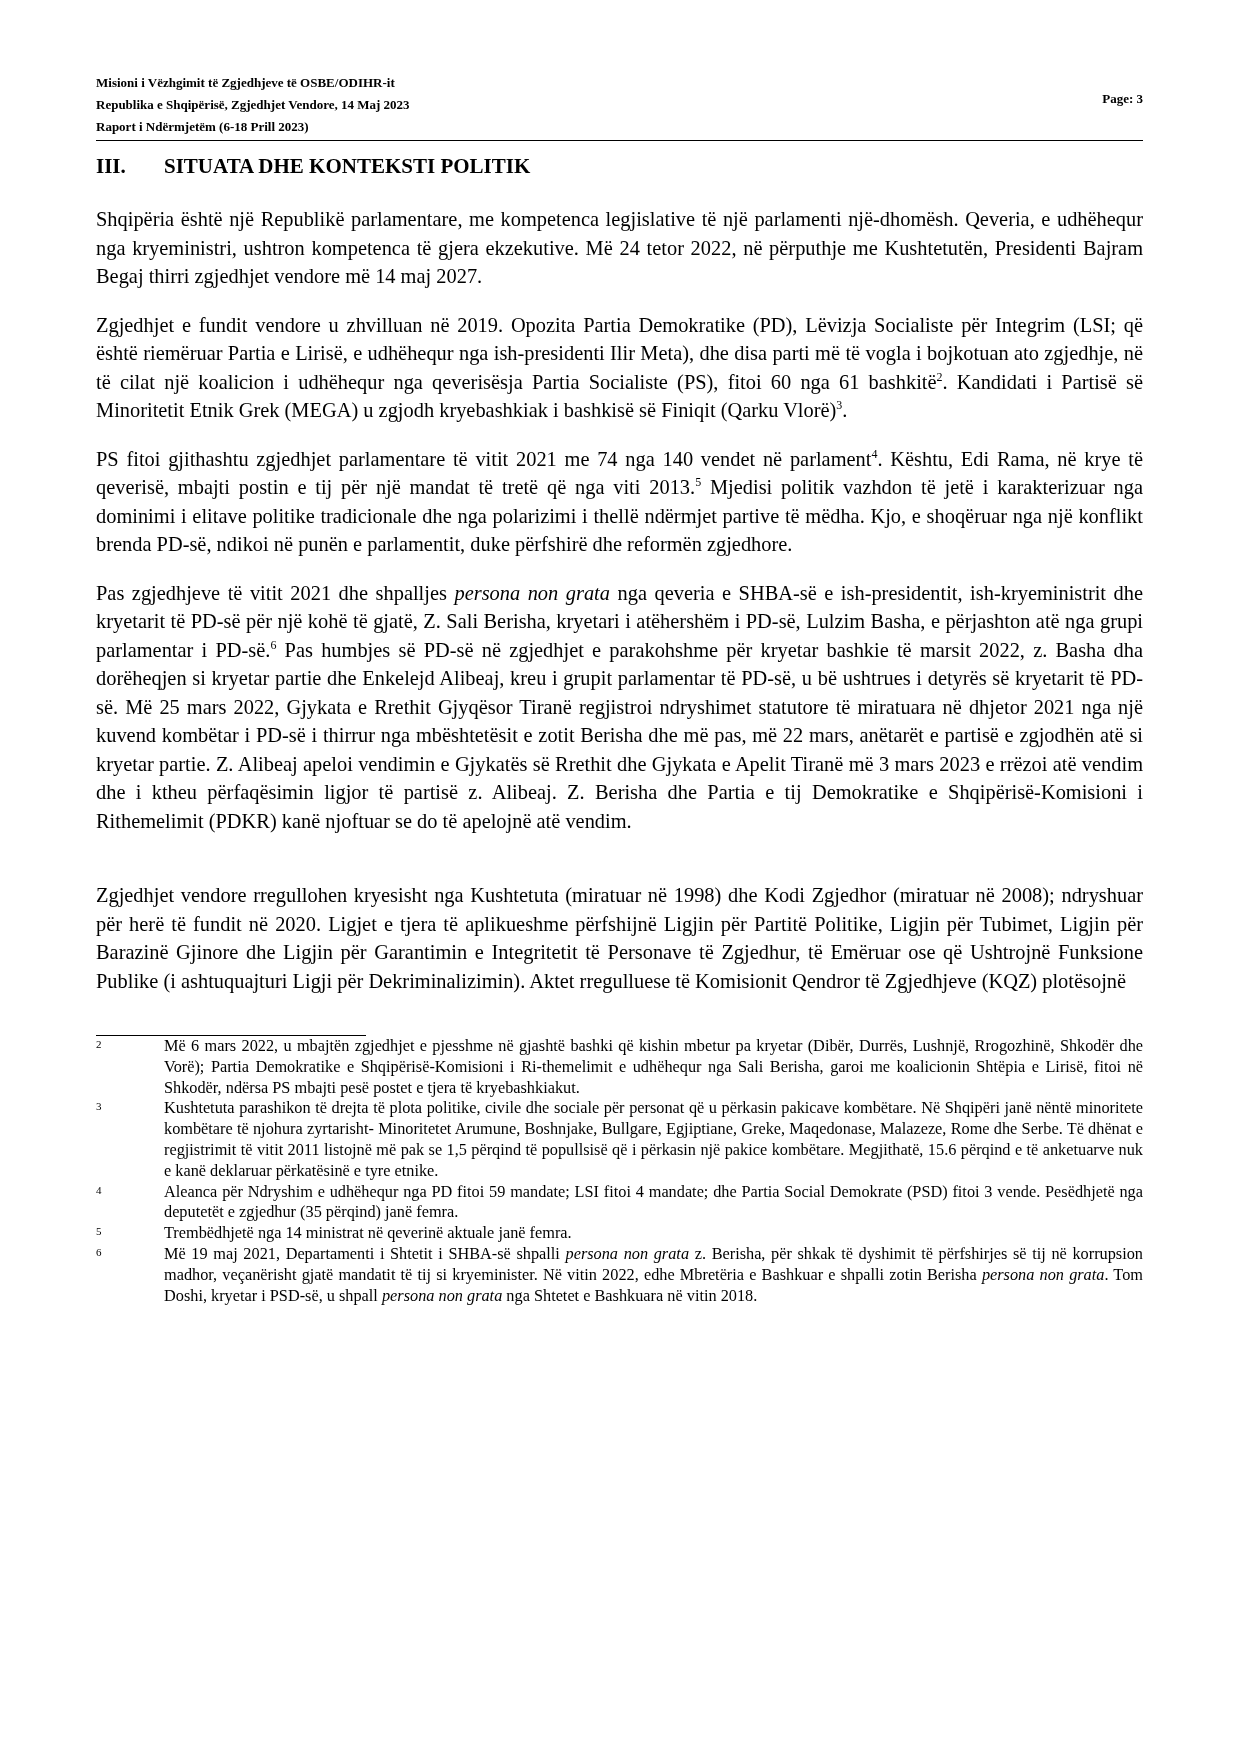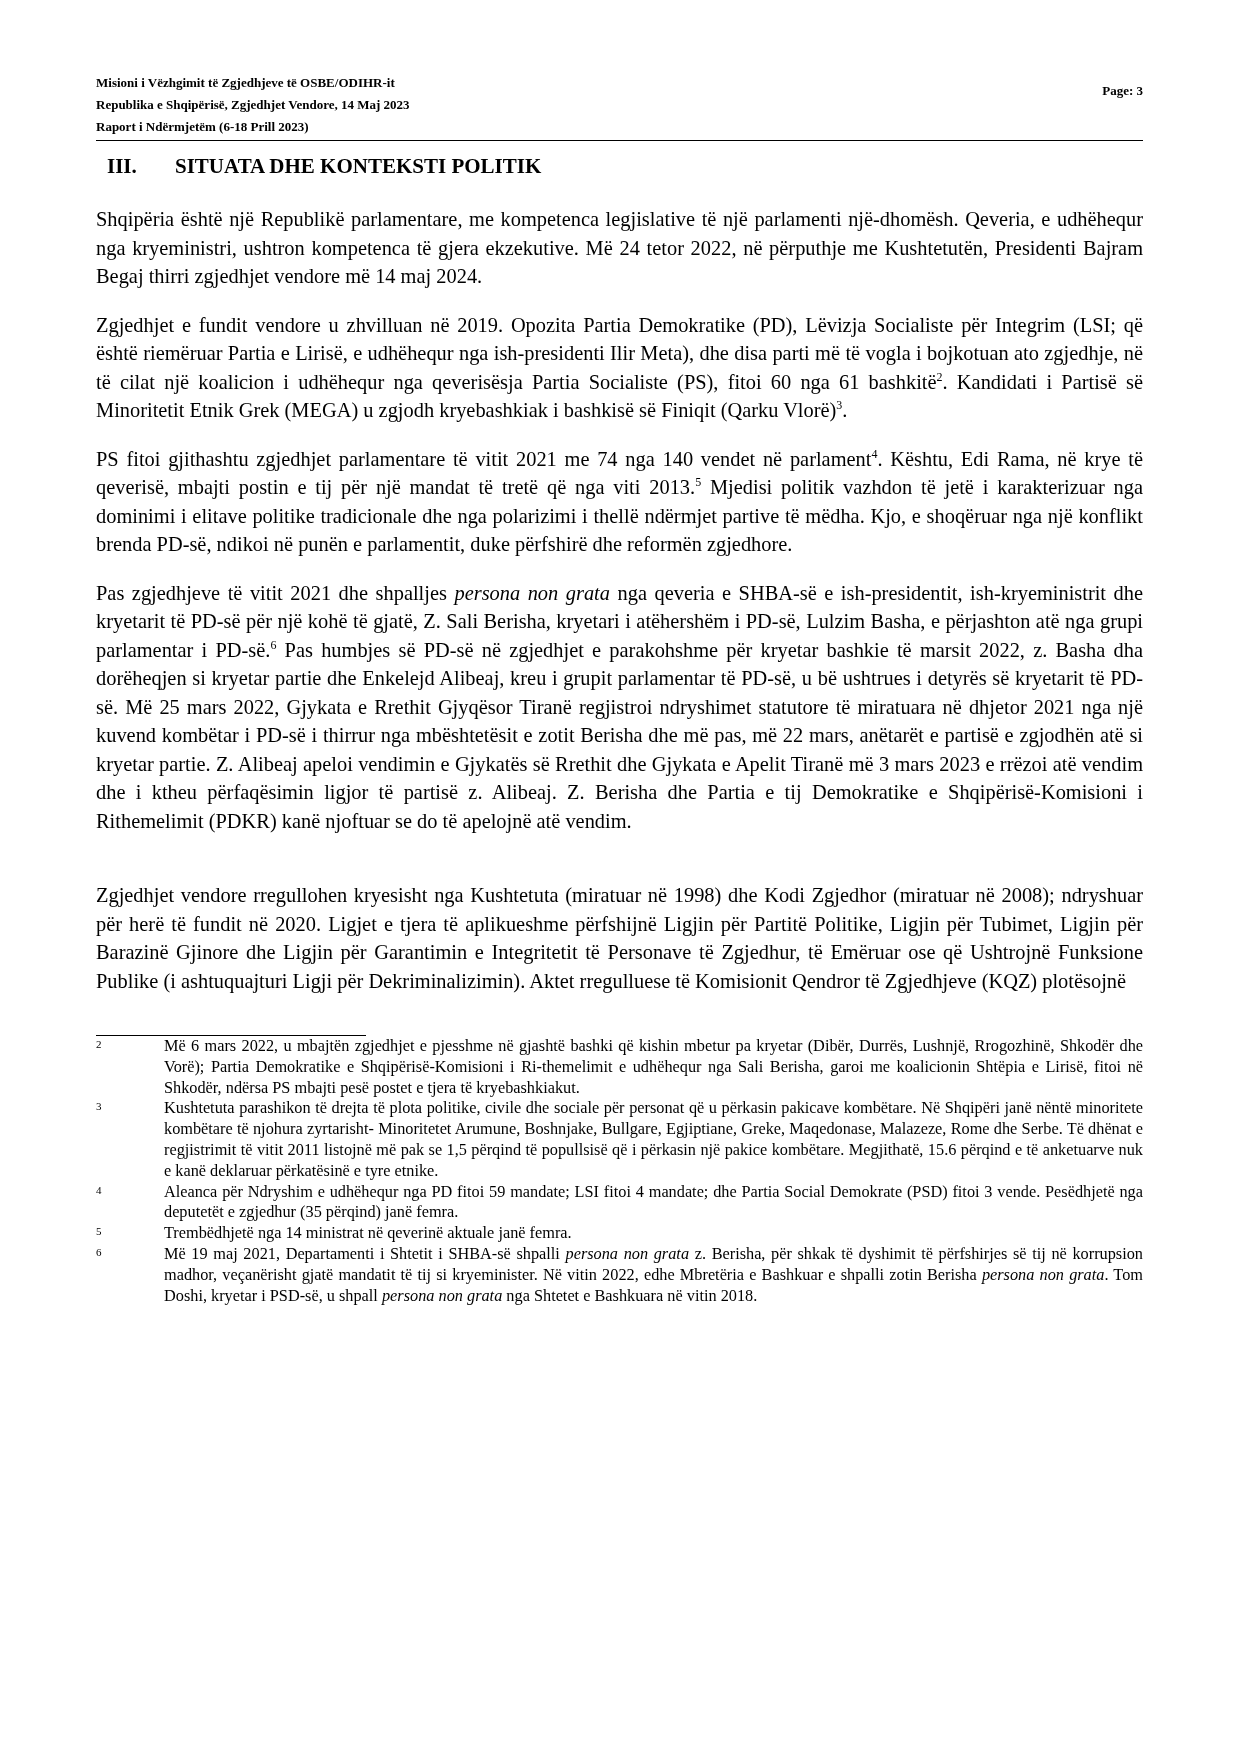--- a/index.html
+++ b/index.html
@@ -1,22 +1,22 @@
 <!DOCTYPE html>
 <html><head>
 <meta charset="utf-8">
 <style>
   html, body { margin: 0; padding: 0; background: #ffffff; }
   body { width: 1240px; height: 1755px; position: relative; overflow: hidden;
          font-family: "Liberation Serif", "DejaVu Serif", serif; color: #000; }
   .page { position: absolute; left: 96px; top: 72px; width: 1047px; }
   .hdr { position: relative; font-weight: bold; font-size: 13px; line-height: 22px; }
-  .hdr .pg { position: absolute; right: 0; top: 8px; }
+  .hdr .pg { position: absolute; right: 0; top: 16px; }
   .hdr-rule { border-top: 1.3px solid #000; margin-top: 2px; }
-  h2 { font-size: 21px; font-weight: bold; margin: 12px 0 0 11px; line-height: 26px; }
+  h2 { font-size: 21px; font-weight: bold; margin: 12px 0 0 0; line-height: 26px; }
   h2 .num { display: inline-block; width: 68px; }
   p { font-size: 20.4px; line-height: 28.5px; margin: 0; text-align: justify; }
   .gap1 { height: 20px; }
   .gap2 { height: 26px; }
   sup { font-size: 12px; line-height: 0; vertical-align: super; }
   .fn-rule { width: 270px; border-top: 1px solid #000; margin-top: 40px; }
   .fn { display: flex; font-size: 16.3px; line-height: 20.8px; }
   .fn:first-of-type { margin-top: 14px; }
   .fn .fnum { width: 68px; flex: none; font-size: 11px; line-height: 16px; }
   .fn .ftxt { flex: 1; text-align: justify; }
@@ -33,21 +33,21 @@
     <div>Raport i Ndërmjetëm (6-18 Prill 2023)</div>
     <div class="pg">Page: 3</div>
   </div>
   <div class="hdr-rule"></div>
 
   <h2>
     <span class="num">III.</span><span>SITUATA DHE KONTEKSTI POLITIK</span>
   </h2>
   <div class="gap2"></div>
 
-  <p>Shqipëria është një Republikë parlamentare, me kompetenca legjislative të një parlamenti një-dhomësh. Qeveria, e udhëhequr nga kryeministri, ushtron kompetenca të gjera ekzekutive. Më 24 tetor 2022, në përputhje me Kushtetutën, Presidenti Bajram Begaj thirri zgjedhjet vendore më 14 maj 2024.</p>
+  <p>Shqipëria është një Republikë parlamentare, me kompetenca legjislative të një parlamenti një-dhomësh. Qeveria, e udhëhequr nga kryeministri, ushtron kompetenca të gjera ekzekutive. Më 24 tetor 2022, në përputhje me Kushtetutën, Presidenti Bajram Begaj thirri zgjedhjet vendore më 14 maj 2027.</p>
   <div class="gap1"></div>
 
   <p><span>Zgjedhjet e fundit vendore u zhvilluan në 2019. Opozita Partia Demokratike (PD), Lëvizja Socialiste për Integrim (LSI; që është riemëruar Partia e Lirisë, e udhëhequr nga ish-presidenti Ilir Meta), dhe disa parti më të vogla i bojkotuan ato zgjedhje, në të cilat një koalicion i udhëhequr nga qeverisësja Partia Socialiste (PS), fitoi 60 nga 61 bashkitë</span><sup>2</sup><span>. Kandidati i Partisë së Minoritetit Etnik Grek (MEGA) u zgjodh kryebashkiak i bashkisë së Finiqit (Qarku Vlorë)</span><sup>3</sup><span>.</span></p>
   <div class="gap1"></div>
 
   <p><span>PS fitoi gjithashtu zgjedhjet parlamentare të vitit 2021 me 74 nga 140 vendet në parlament</span><sup>4</sup><span>. Kështu, Edi Rama, në krye të qeverisë, mbajti postin e tij për një mandat të tretë që nga viti 2013.</span><sup>5</sup><span> Mjedisi politik vazhdon të jetë i karakterizuar nga dominimi i elitave politike tradicionale dhe nga polarizimi i thellë ndërmjet partive të mëdha. Kjo, e shoqëruar nga një konflikt brenda PD-së, ndikoi në punën e parlamentit, duke përfshirë dhe reformën zgjedhore.</span></p>
   <div class="gap1"></div>
 
   <p><span>Pas zgjedhjeve të vitit 2021 dhe shpalljes </span><em>persona non grata</em><span> nga qeveria e SHBA-së e ish-presidentit, ish-kryeministrit dhe kryetarit të PD-së për një kohë të gjatë, Z. Sali Berisha, kryetari i atëhershëm i PD-së, Lulzim Basha, e përjashton atë nga grupi parlamentar i PD-së.</span><sup>6</sup><span> Pas humbjes së PD-së në zgjedhjet e parakohshme për kryetar bashkie të marsit 2022, z. Basha dha dorëheqjen si kryetar partie dhe Enkelejd Alibeaj, kreu i grupit parlamentar të PD-së, u bë ushtrues i detyrës së kryetarit të PD-së. Më 25 mars 2022, Gjykata e Rrethit Gjyqësor Tiranë regjistroi ndryshimet statutore të miratuara në dhjetor 2021 nga një kuvend kombëtar i PD-së i thirrur nga mbështetësit e zotit Berisha dhe më pas, më 22 mars, anëtarët e partisë e zgjodhën atë si kryetar partie. Z. Alibeaj apeloi vendimin e Gjykatës së Rrethit dhe Gjykata e Apelit Tiranë më 3 mars 2023 e rrëzoi atë vendim dhe i ktheu përfaqësimin ligjor të partisë z. Alibeaj. Z. Berisha dhe Partia e tij Demokratike e Shqipërisë-Komisioni i Rithemelimit (PDKR) kanë njoftuar se do të apelojnë atë vendim.</span></p>
   <div class="gap1"></div>

